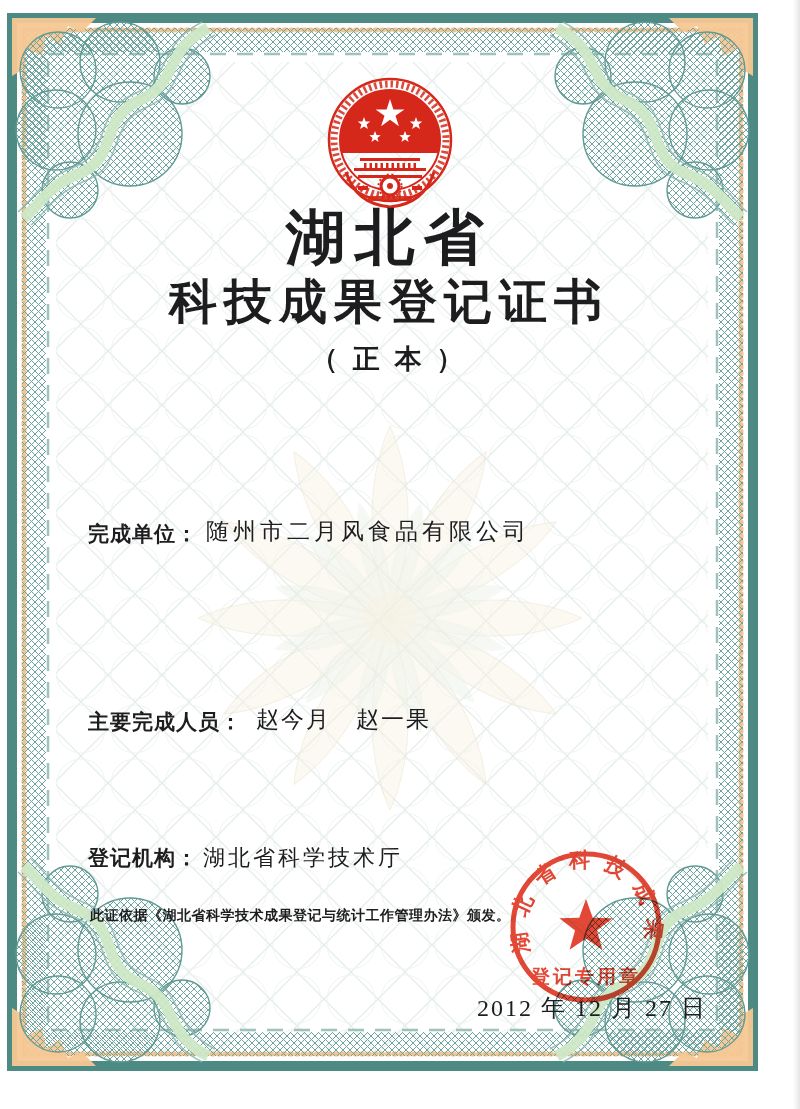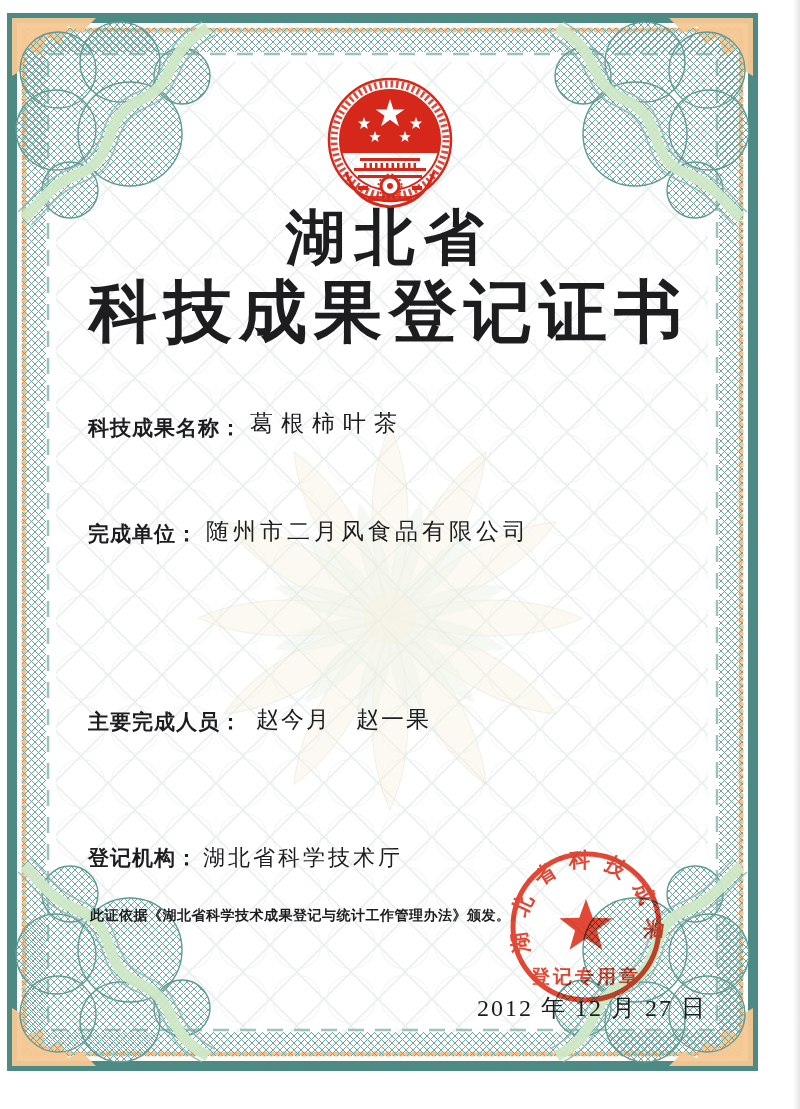--- a/index.html
+++ b/index.html
@@ -7,21 +7,21 @@
     position:relative;width:800px;height:1109px;background:#ffffff;overflow:hidden;
     font-family:"Liberation Serif","DejaVu Serif",serif;color:#1d1d1f;
   }
   .border-art{position:absolute;left:0;top:0;}
   .scan-edge{position:absolute;right:0;top:0;width:7px;height:100%;
     background:linear-gradient(to right,rgba(0,0,0,0),rgba(0,0,0,.10));}
   .emblem{position:absolute;left:318px;top:76px;width:145px;height:150px;}
   .title1{position:absolute;left:0;top:208px;width:778px;text-align:center;
     font-size:60px;font-weight:900;letter-spacing:9px;line-height:1;}
   .title2{position:absolute;left:0;top:278px;width:778px;text-align:center;
-    font-size:68px;font-weight:900;letter-spacing:7px;line-height:1;}
+    font-size:48px;font-weight:900;letter-spacing:7px;line-height:1;}
   .subtitle{position:absolute;left:0;top:346px;width:778px;text-align:center;
     font-size:27px;font-weight:600;letter-spacing:4px;line-height:1;}
   .field{position:absolute;left:88px;white-space:nowrap;line-height:1.2;}
   .field .lab{font-size:21px;font-weight:700;letter-spacing:1px;}
   .field .val{font-size:23px;font-weight:400;}
   .f1{top:414px;} .f1 .val{margin-left:8px;letter-spacing:8px;position:relative;top:-4px;}
   .f2{top:520px;} .f2 .val{margin-left:8px;letter-spacing:4px;position:relative;top:-2px;}
   .f3{top:708px;} .f3 .val{margin-left:14px;letter-spacing:2px;position:relative;top:-2px;}
   .f4{top:808px;} .f4 .val{margin-left:20px;letter-spacing:1px;font-size:23px;}
   .f5{top:845px;} .f5 .val{margin-left:5px;letter-spacing:3px;font-size:22px;}
@@ -132,24 +132,22 @@
     </g>
     <path d="M46 89.5 H98" stroke="#d6281a" stroke-width="5" stroke-dasharray="2.5 3"></path>
     <circle cx="72" cy="110" r="9" fill="#ffffff" stroke="#d6281a" stroke-width="3"></circle>
     <circle cx="72" cy="110" r="11.5" fill="none" stroke="#d6281a" stroke-width="2" stroke-dasharray="2 2.6"></circle>
     <circle cx="72" cy="110" r="3" fill="#d6281a"></circle>
     <path d="M28 96 Q38 128 72 131 M116 96 Q106 128 72 131" stroke="#d6281a" stroke-width="3" fill="none"></path>
   </svg>
 
   <div class="title1">湖北省</div>
   <div class="title2">科技成果登记证书</div>
+  <div class="subtitle">（ 正 本 ）</div>
 
-  <div class="field f1">
-    <span class="lab">科技成果名称：</span><span class="val">葛根柿叶茶</span>
-  </div>
   <div class="field f3">
     <span class="lab">主要完成人员：</span><span class="val">赵今月　赵一果</span>
   </div>
   <div class="field f2">
     <span class="lab">完成单位：</span><span class="val">随州市二月风食品有限公司</span>
   </div>
   <div class="field f5">
     <span class="lab">登记机构：</span><span class="val">湖北省科学技术厅</span>
   </div>
 

